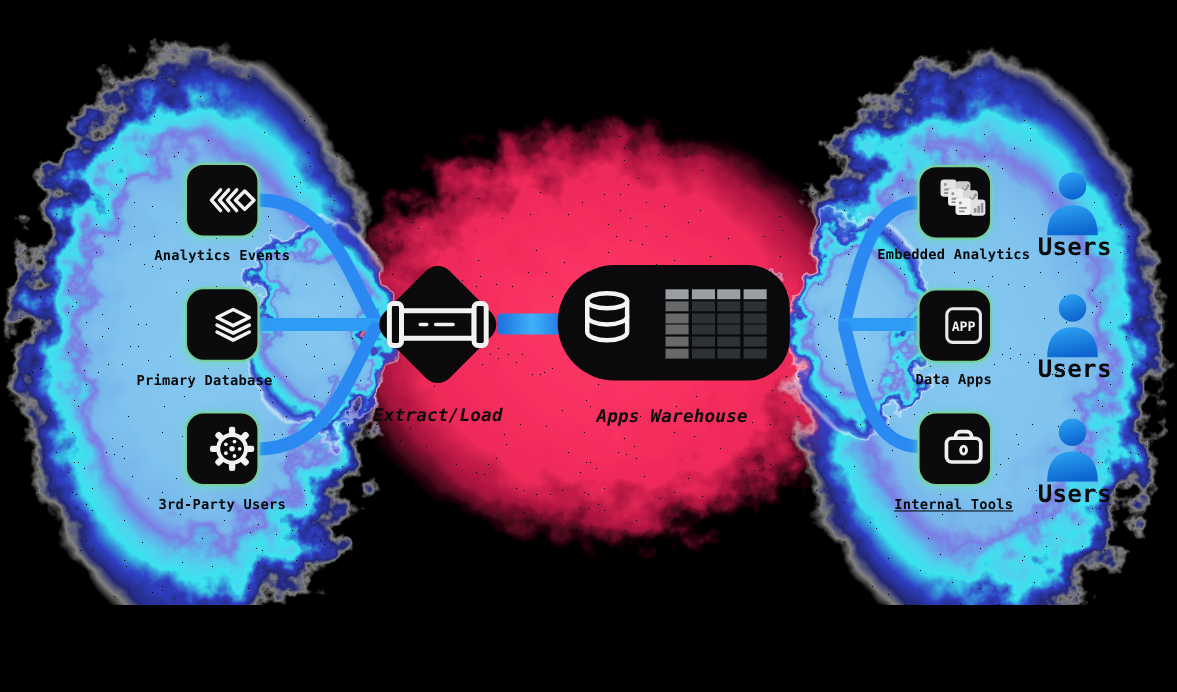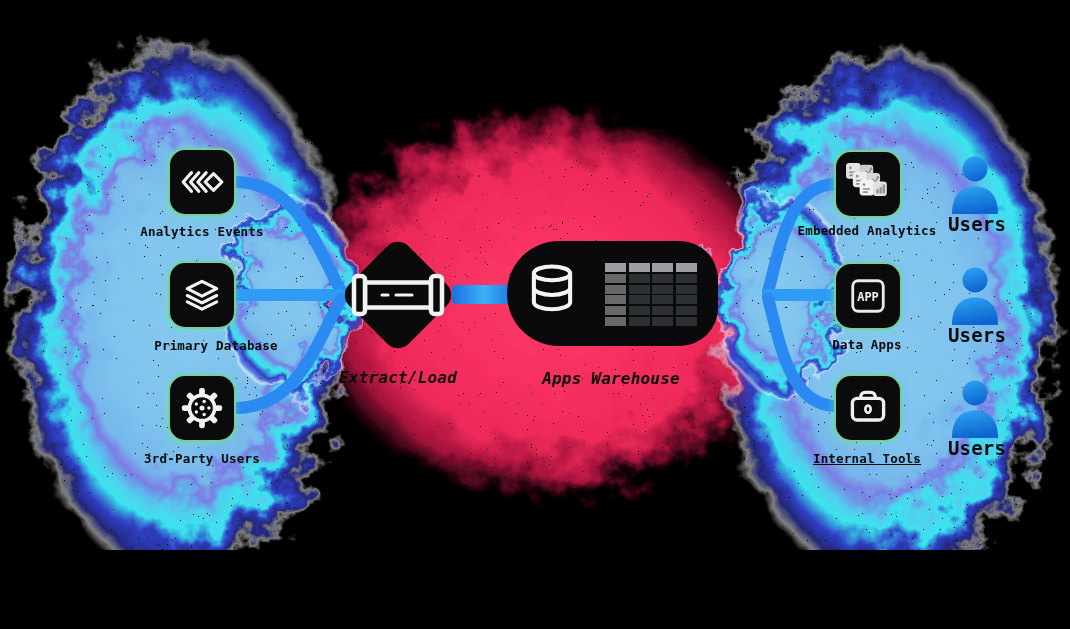--- a/index.html
+++ b/index.html
@@ -6,25 +6,25 @@
   .stage{position:relative;width:1070px;height:550px;background:#000;overflow:hidden;
          font-family:"DejaVu Sans Mono",monospace;}
   .stage svg{display:block;}
   .bg,.links{position:absolute;left:0;top:0;}
   .links{z-index:2;}
   .bg{z-index:1;}
   .node,.label,.userfig{position:absolute;z-index:3;}
   .tile{width:68px;height:68px;box-sizing:border-box;background:#0b0b0d;border-radius:17px;
         border:2px solid rgba(132,228,173,.9);
         box-shadow:-2px 2px 7px rgba(110,230,180,.45), 2px -1px 5px rgba(90,210,200,.25);
-        display:flex;align-items:center;justify-content:center;}
+        display:flex;align-items:center;justify-content:flex-end;}
   .label{transform:translateX(-50%);color:#0b0b0b;font-weight:bold;font-size:12.5px;
          white-space:nowrap;letter-spacing:0.2px;}
   .label.big{font-size:16px;font-style:italic;}
-  .label.users{font-size:19px;}
+  .label.users{font-size:22px;}
   .diamond{position:absolute;z-index:3;width:84px;height:84px;background:#0a0a0a;
            border-radius:15px;transform:rotate(45deg);}
   .pipe{position:absolute;z-index:4;}
   .warehouse{position:absolute;z-index:3;width:211px;height:105px;background:#0a0a0c;
              border-radius:52px 38px 38px 52px;}
   .dbicon{position:absolute;z-index:4;}
   .wgrid{position:absolute;z-index:4;display:grid;
          grid-template-columns:repeat(4,21px);grid-template-rows:repeat(6,9px);
          column-gap:2.5px;row-gap:1.8px;}
   .wgrid i{display:block;background:#2d3134;}
@@ -112,21 +112,21 @@
 
   <div class="node tile" style="left:168px;top:261px;">
     <svg width="44" height="42" viewBox="0 0 40 40">
       <g stroke="#f2f2f2" stroke-width="3" fill="none" stroke-linecap="round" stroke-linejoin="round">
         <path d="M20,7 L34,14 L20,21 L6,14 Z"></path>
         <path d="M6,20.5 L20,27.5 L34,20.5"></path>
         <path d="M6,26.5 L20,33.5 L34,26.5"></path>
       </g>
     </svg>
   </div>
-  <div class="label" style="left:216px;top:338px;">Primary Database</div>
+  <div class="label" style="left:186px;top:338px;">Primary Database</div>
 
   <div class="node tile" style="left:168px;top:374px;">
     <svg width="46" height="46" viewBox="0 0 40 40">
       <circle cx="20" cy="20" r="11" stroke="#f2f2f2" stroke-width="3.2" fill="none"></circle>
       <g fill="#f2f2f2">
         <rect x="17.5" y="2.5" width="5" height="6.5" rx="1.8"></rect>
         <rect x="17.5" y="2.5" width="5" height="6.5" rx="1.8" transform="rotate(45 20 20)"></rect>
         <rect x="17.5" y="2.5" width="5" height="6.5" rx="1.8" transform="rotate(90 20 20)"></rect>
         <rect x="17.5" y="2.5" width="5" height="6.5" rx="1.8" transform="rotate(135 20 20)"></rect>
         <rect x="17.5" y="2.5" width="5" height="6.5" rx="1.8" transform="rotate(180 20 20)"></rect>

